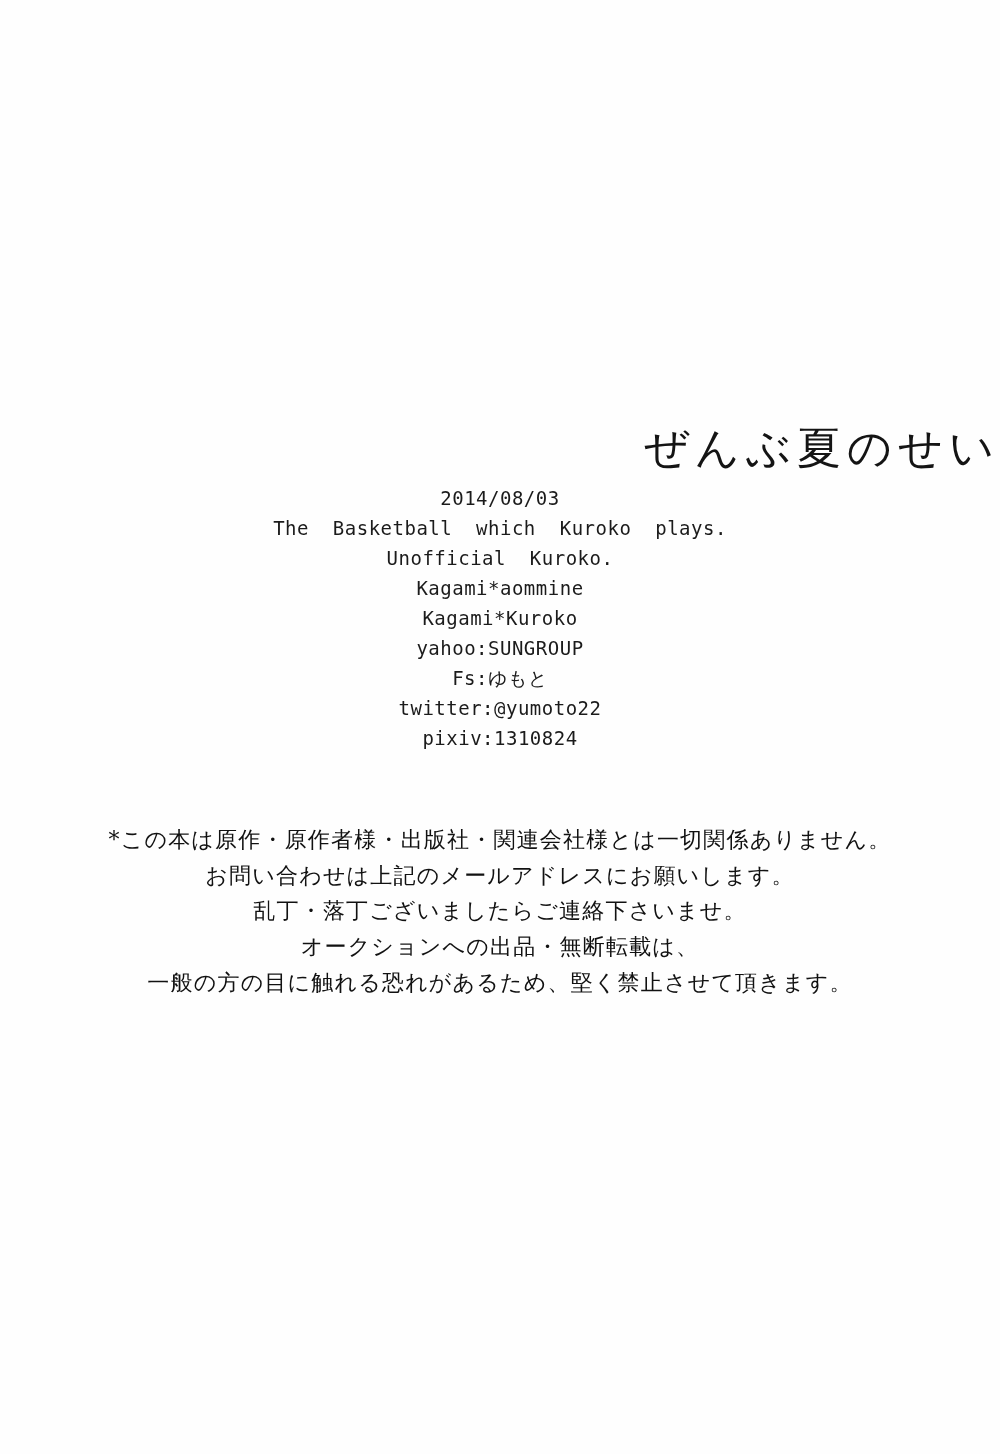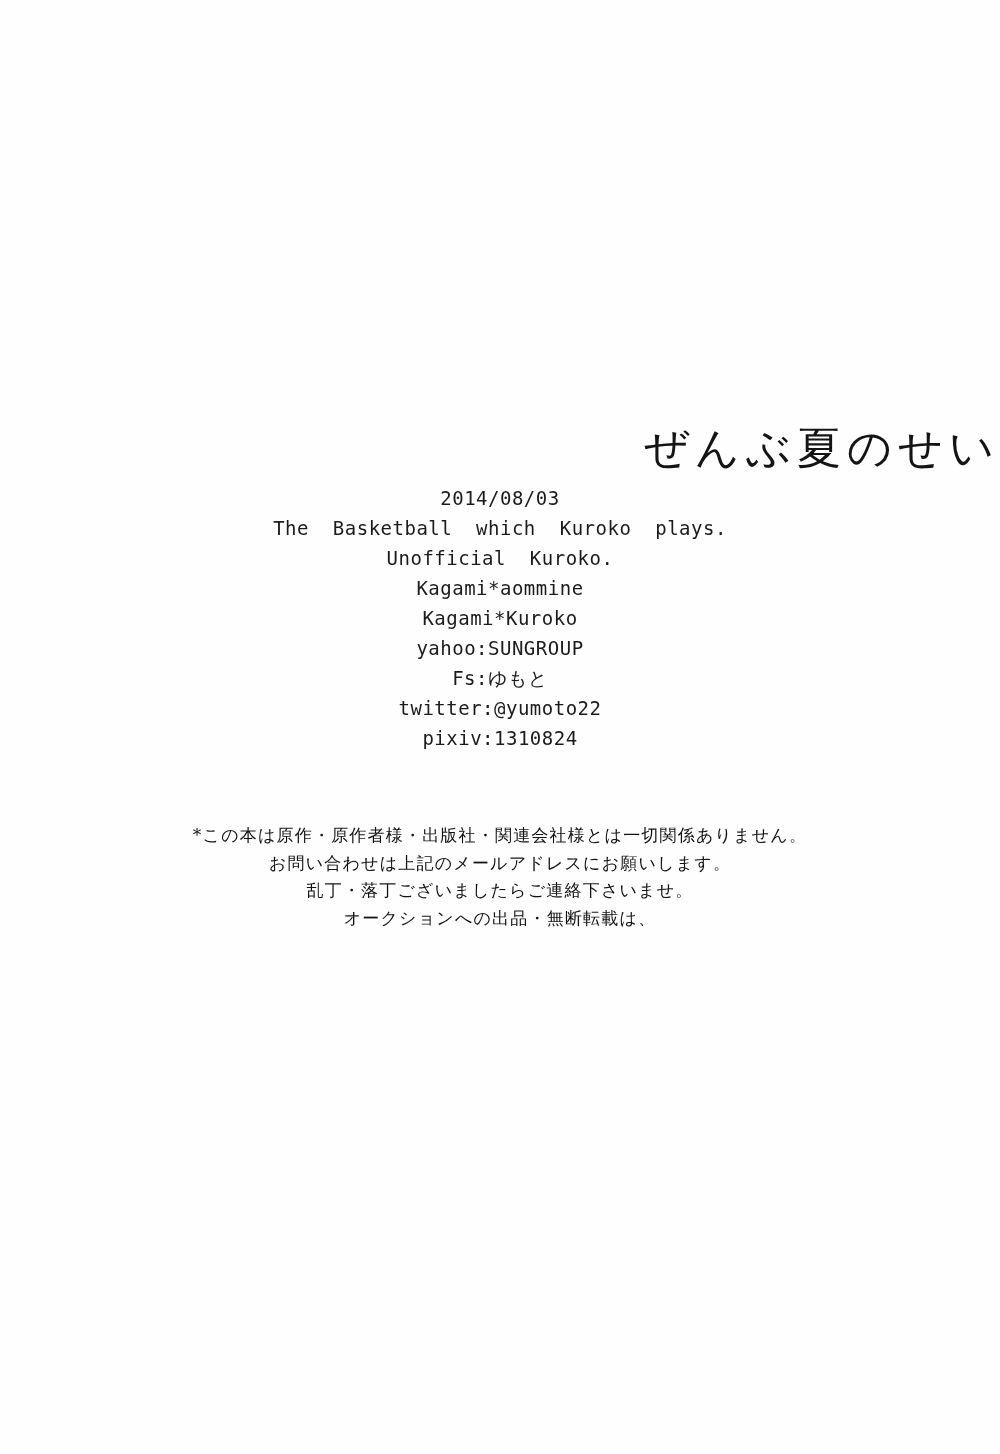--- a/index.html
+++ b/index.html
@@ -59,21 +59,21 @@
   .notice {
     position: absolute;
     left: 0;
     right: 0;
     top: 822px;
     text-align: center;
   }
 
   .notice-line {
     font-family: "DejaVu Serif", serif;
-    font-size: 17px;
+    font-size: 22px;
     color: #111111;
     line-height: 1.62;
     letter-spacing: 1.2px;
   }
 </style>
 </head>
 <body>
 
 <div class="page">
 
@@ -93,15 +93,16 @@
       <div class="credit-line">pixiv:1310824</div>
     </div>
 
   </div>
 
   <div class="notice">
     <div class="notice-line">*この本は原作・原作者様・出版社・関連会社様とは一切関係ありません。</div>
     <div class="notice-line">お問い合わせは上記のメールアドレスにお願いします。</div>
     <div class="notice-line">乱丁・落丁ございましたらご連絡下さいませ。</div>
     <div class="notice-line">オークションへの出品・無断転載は、</div>
+    <div class="notice-line">一般の方の目に触れる恐れがあるため、堅く禁止させて頂きます。</div>
   </div>
 
 </div>
 
 </body></html>

